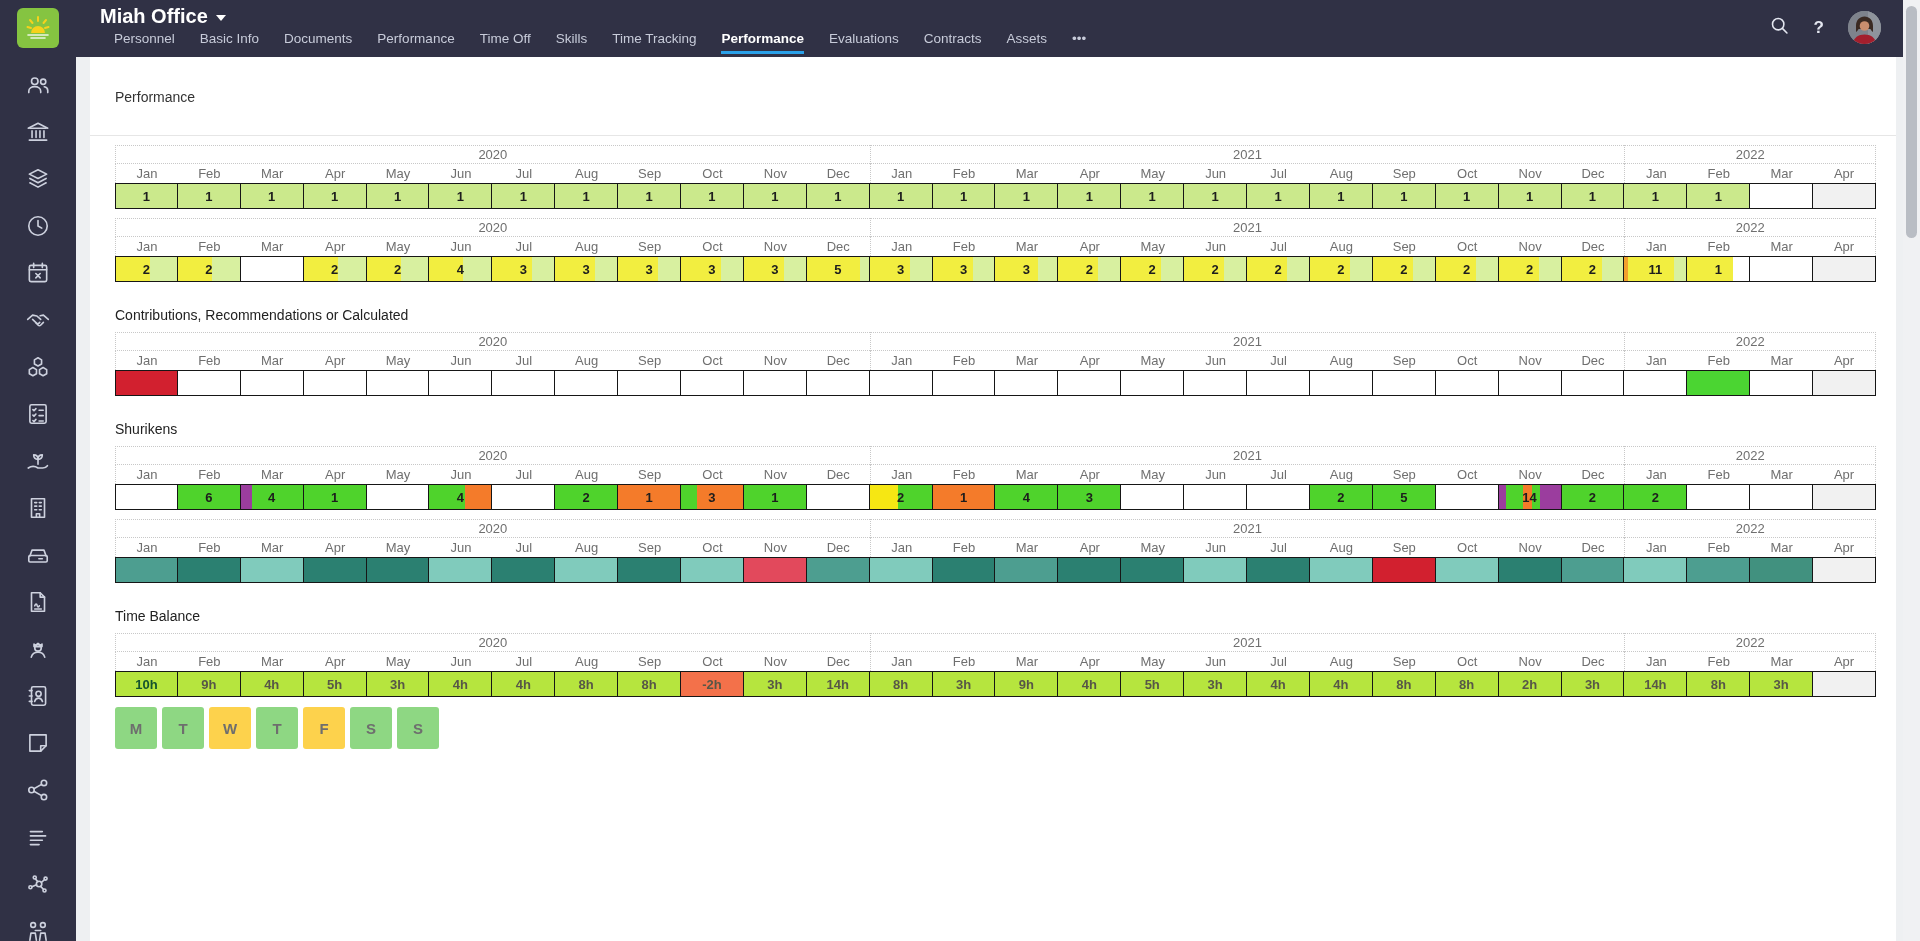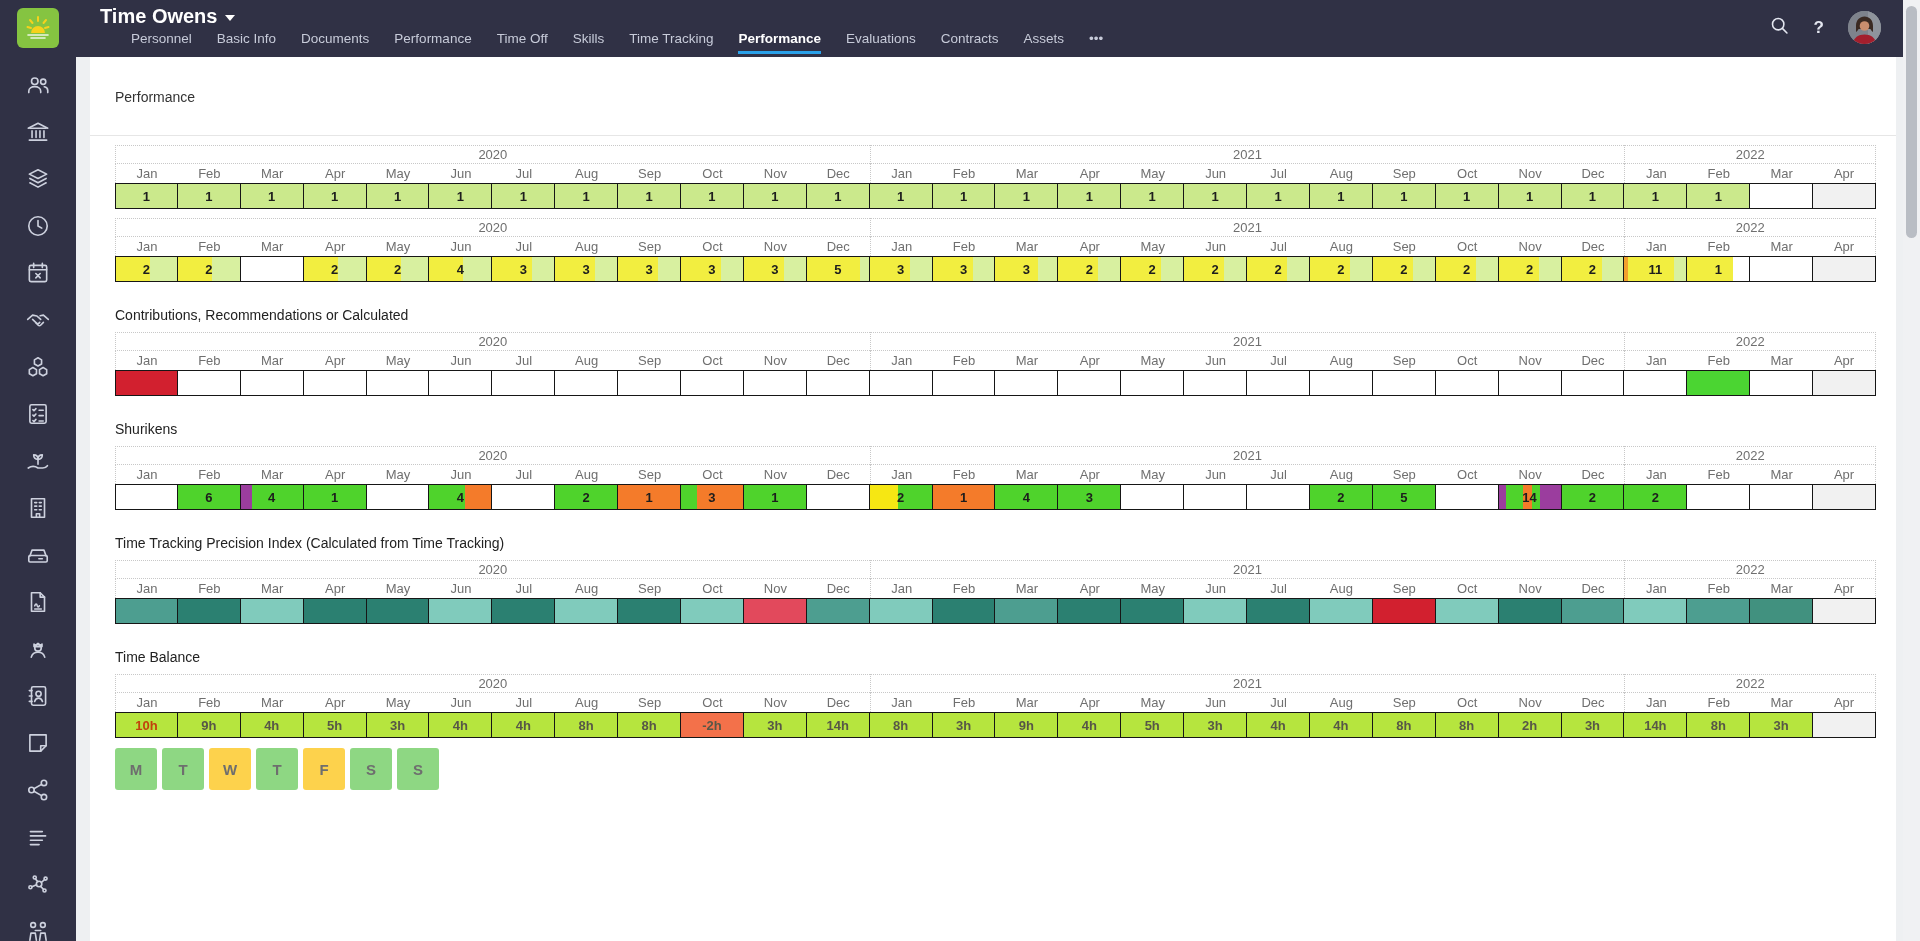--- a/index.html
+++ b/index.html
@@ -11,21 +11,21 @@
   
   .sidebar { position:absolute; left:0; top:0; width:76px; height:941px; background:#303145; z-index:5; display:flex; flex-direction:column; align-items:center; }
   .logo { margin-top:8px; width:42px; height:42px; border-radius:6px; background:#85c441; display:flex; align-items:center; justify-content:center; cursor:pointer; }
   .side-icons { margin-top:24px; display:flex; flex-direction:column; gap:21px; }
   .sicon { width:26px; height:26px; cursor:pointer; }
   .sicon svg { width:26px; height:26px; stroke:#cdd1de; fill:none; stroke-width:1.5; stroke-linecap:round; stroke-linejoin:round; }
   
   .topbar { position:absolute; left:76px; top:0; right:17px; height:57px; background:#303145; z-index:4; }
   .emp { position:absolute; left:24px; top:5px; display:flex; align-items:center; gap:8px; color:#fff; font-size:20px; font-weight:700; cursor:pointer; }
   .caret { width:0; height:0; border-left:5px solid transparent; border-right:5px solid transparent; border-top:6px solid #fff; margin-top:3px; }
-  .tabs { position:absolute; left:55px; bottom:3px; display:flex; gap:25px;justify-content:center; }
+  .tabs { position:absolute; left:38px; bottom:3px; display:flex; gap:25px;justify-content:center; }
   .tab { color:#c7cbd9; font-size:13.5px; padding-bottom:8px; cursor:pointer; white-space:nowrap; }
   .tab.active { color:#fff; font-weight:700; padding-bottom:5px; border-bottom:3px solid #2aa1e9; }
   .top-actions { position:absolute; right:22px; top:11px; display:flex; align-items:center; gap:24px; }
   .search-btn svg { width:21px; height:21px; stroke:#e4e7f0; fill:none; stroke-width:1.8; stroke-linecap:round; cursor:pointer; }
   .help-btn { color:#e4e7f0; font-size:17px; font-weight:600; cursor:pointer; }
   .avatar { width:33px; height:33px; border-radius:50%; overflow:hidden; cursor:pointer; background:#858b94; }
   
   .content { position:absolute; left:76px; top:57px; right:17px; bottom:0; background:#eef0f2; }
   .card { position:absolute; left:14px; right:7px; top:0; bottom:0; background:#fff; padding:0 20px 0 25px; overflow:hidden; }
   .page-title { padding-top:32px; font-size:14px; color:#333; }
@@ -170,21 +170,21 @@
           <circle cx="7.5" cy="6.5" r="2.2"></circle>
           <circle cx="16.5" cy="6.5" r="2.2"></circle>
           <path d="M4.5 20.5l1-6.5h4l1 6.5M13.5 20.5l1-6.5h4l1 6.5"></path>
           <path d="M9.5 11.5h5"></path>
         </svg></div>
     </nav>
 </aside>
 
 <header class="topbar">
   <div class="emp">
-    <span>Time Owens</span>
+    <span>Miah Office</span>
     <span class="caret"></span>
   </div>
   <nav class="tabs" id="tabs">
       <div class="tab">Personnel</div>
       <div class="tab">Basic Info</div>
       <div class="tab">Documents</div>
       <div class="tab">Performance</div>
       <div class="tab">Time Off</div>
       <div class="tab">Skills</div>
       <div class="tab">Time Tracking</div>
@@ -467,21 +467,20 @@
             <div class="dcell"></div>
             <div class="dcell" style="background: linear-gradient(to right, rgb(155, 61, 158) 0%, rgb(155, 61, 158) 12%, rgb(79, 211, 44) 12%, rgb(79, 211, 44) 38%, rgb(244, 123, 42) 38%, rgb(244, 123, 42) 53%, rgb(79, 211, 44) 53%, rgb(79, 211, 44) 66%, rgb(155, 61, 158) 66%, rgb(155, 61, 158) 100%); color: rgb(29, 29, 29);">14</div>
             <div class="dcell" style="background: rgb(79, 211, 44); color: rgb(29, 29, 29);">2</div>
             <div class="dcell" style="background: rgb(79, 211, 44); color: rgb(29, 29, 29);">2</div>
             <div class="dcell"></div>
             <div class="dcell"></div>
             <div class="dcell future"></div>
           </div>
         </section>
         <section>
-          <div class="sec-title">Time Tracking Precision Index (Calculated from Time Tracking)</div>
           <div class="htable">
             <div class="ycell" style="grid-column: span 12;">2020</div>
             <div class="ycell" style="grid-column: span 12;">2021</div>
             <div class="ycell ylast" style="grid-column: span 4;">2022</div>
             <div class="mcell mfirst">Jan</div>
             <div class="mcell">Feb</div>
             <div class="mcell">Mar</div>
             <div class="mcell">Apr</div>
             <div class="mcell">May</div>
             <div class="mcell">Jun</div>
@@ -564,21 +563,21 @@
             <div class="mcell">Jul</div>
             <div class="mcell">Aug</div>
             <div class="mcell">Sep</div>
             <div class="mcell">Oct</div>
             <div class="mcell">Nov</div>
             <div class="mcell">Dec</div>
             <div class="mcell ybound">Jan</div>
             <div class="mcell">Feb</div>
             <div class="mcell">Mar</div>
             <div class="mcell mlast">Apr</div>
-            <div class="dcell dfirst" style="background: rgb(182, 229, 62); color: #c2410c;">10h</div>
+            <div class="dcell dfirst" style="background: rgb(182, 229, 62); color: #14532d;">10h</div>
             <div class="dcell" style="background: rgb(182, 229, 62); color: rgb(87, 87, 71);">9h</div>
             <div class="dcell" style="background: rgb(182, 229, 62); color: rgb(87, 87, 71);">4h</div>
             <div class="dcell" style="background: rgb(182, 229, 62); color: rgb(87, 87, 71);">5h</div>
             <div class="dcell" style="background: rgb(182, 229, 62); color: rgb(87, 87, 71);">3h</div>
             <div class="dcell" style="background: rgb(182, 229, 62); color: rgb(87, 87, 71);">4h</div>
             <div class="dcell" style="background: rgb(182, 229, 62); color: rgb(87, 87, 71);">4h</div>
             <div class="dcell" style="background: rgb(182, 229, 62); color: rgb(87, 87, 71);">8h</div>
             <div class="dcell" style="background: rgb(182, 229, 62); color: rgb(87, 87, 71);">8h</div>
             <div class="dcell" style="background: rgb(243, 113, 74); color: rgb(87, 87, 71);">-2h</div>
             <div class="dcell" style="background: rgb(182, 229, 62); color: rgb(87, 87, 71);">3h</div>

